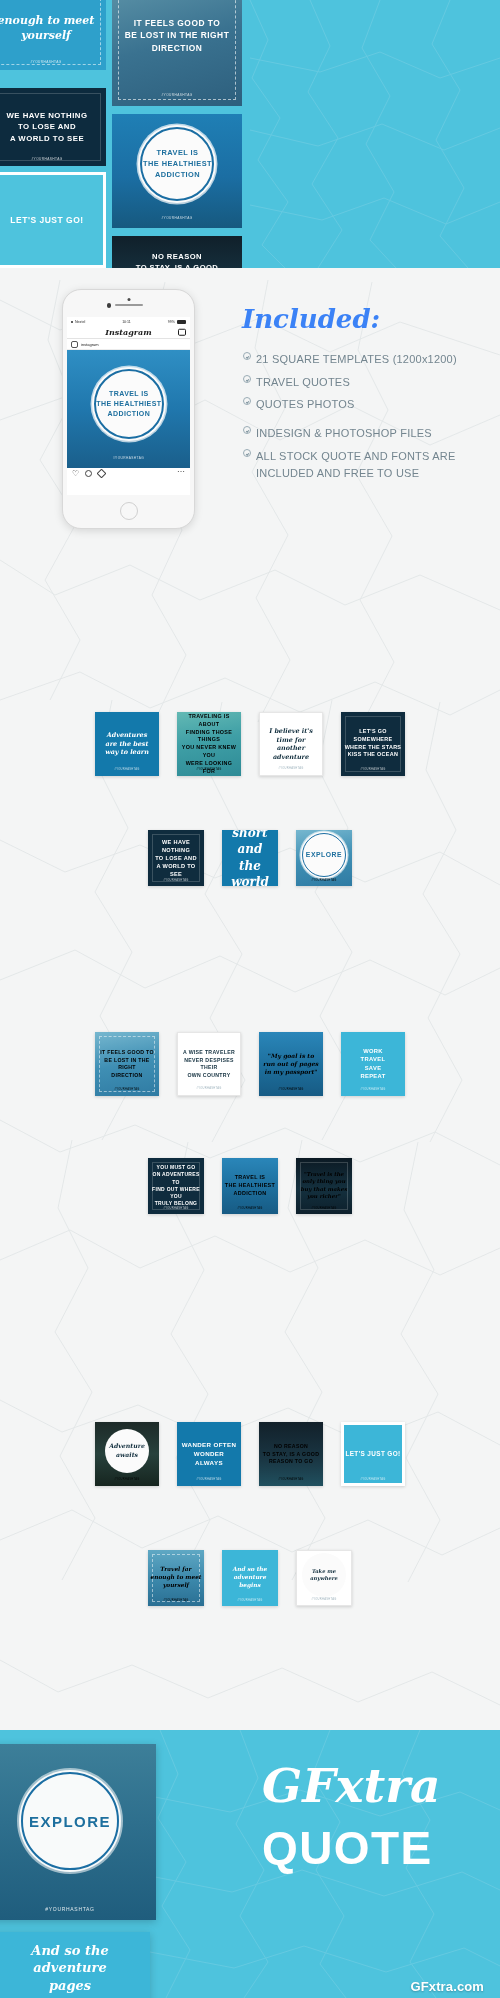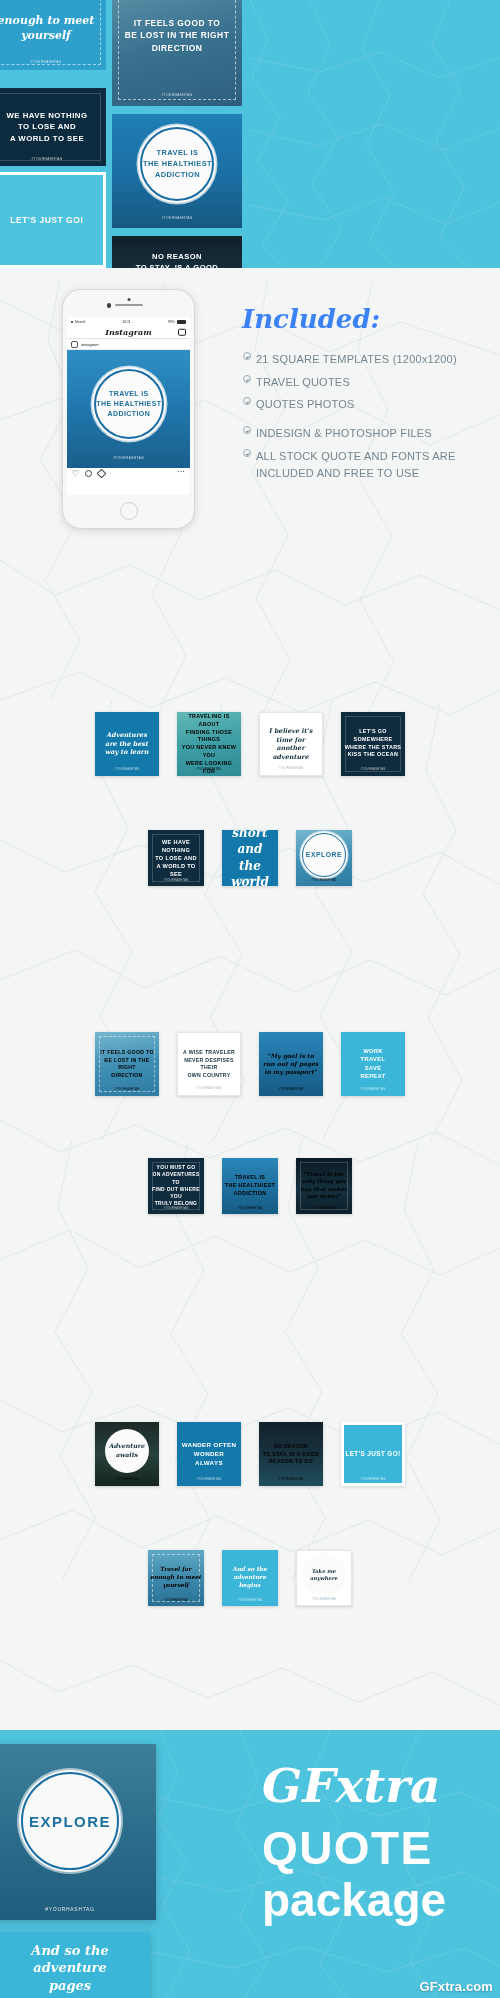--- a/index.html
+++ b/index.html
@@ -219,21 +219,21 @@
     font-family:"Liberation Sans Narrow","Liberation Sans",sans-serif;
     font-weight:700; font-size:46px; color:#fff; letter-spacing:.03em;
     text-transform:uppercase; line-height:.96;
   }
   .f-package {
     position: absolute; left: 262px; top: 148px; width: 230px;
     font-family:"Liberation Sans Narrow","Liberation Sans",sans-serif;
     font-weight:700; font-size:46px; color:#fff; line-height:.96;
   }
   .gfx {
-    position: absolute; right: 7px; bottom: 4px;
+    position: absolute; right: 16px; bottom: 4px;
     font-family:"Liberation Sans", sans-serif; font-weight:700;
     font-size: 13px; color:#ffffff; letter-spacing:.01em;
     text-shadow: 0 1px 2px rgba(0,0,0,.25);
     margin-left: 34px;
   }
 </style>
 </head>
 <body>
 
 <div class="page">
@@ -575,17 +575,16 @@
       </div>
       <div class="ehash">#YOURHASHTAG</div>
     </div>
     <div class="f-andso">
       <div class="fa-t script" style="font-size: 13px; white-space: pre-line;">And so the
 adventure
 pages</div>
     </div>
     <div class="f-travel">GFxtra</div>
     <div class="f-quote">QUOTE</div>
-    <div class="f-package">package</div>
     <div class="gfx">GFxtra.com</div>
   </div>
 
 </div>
 
 </body></html>

